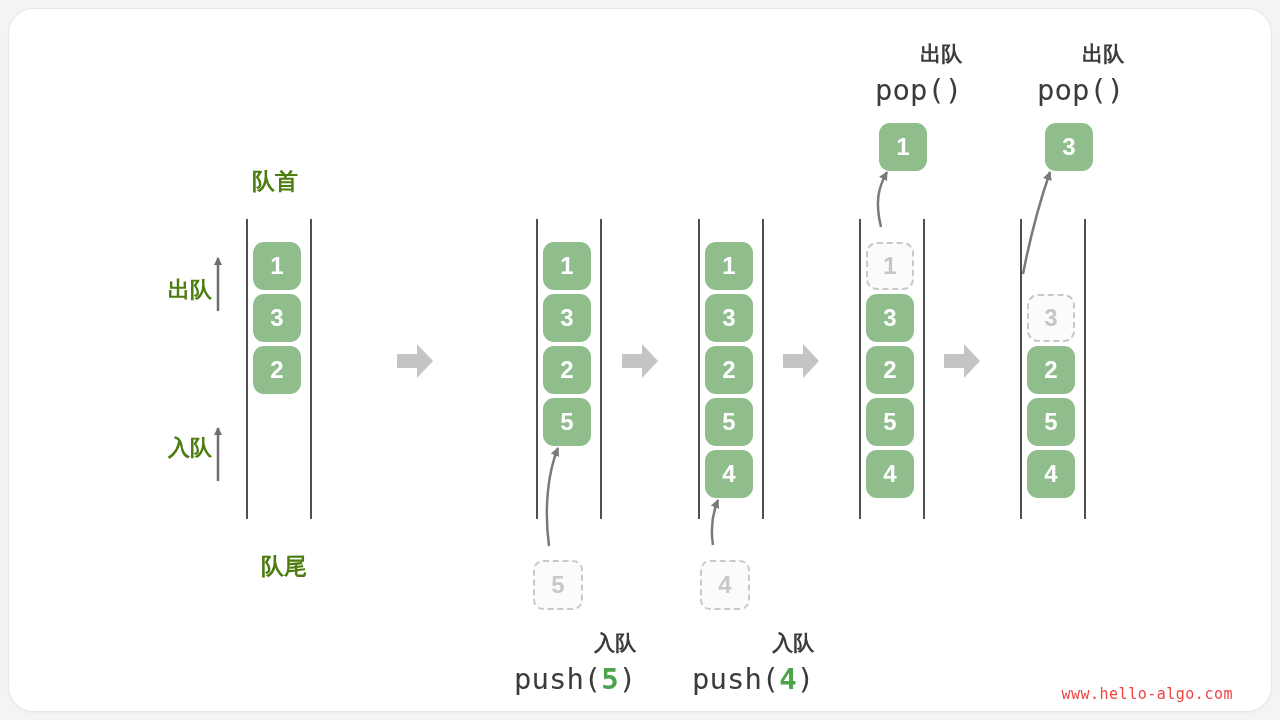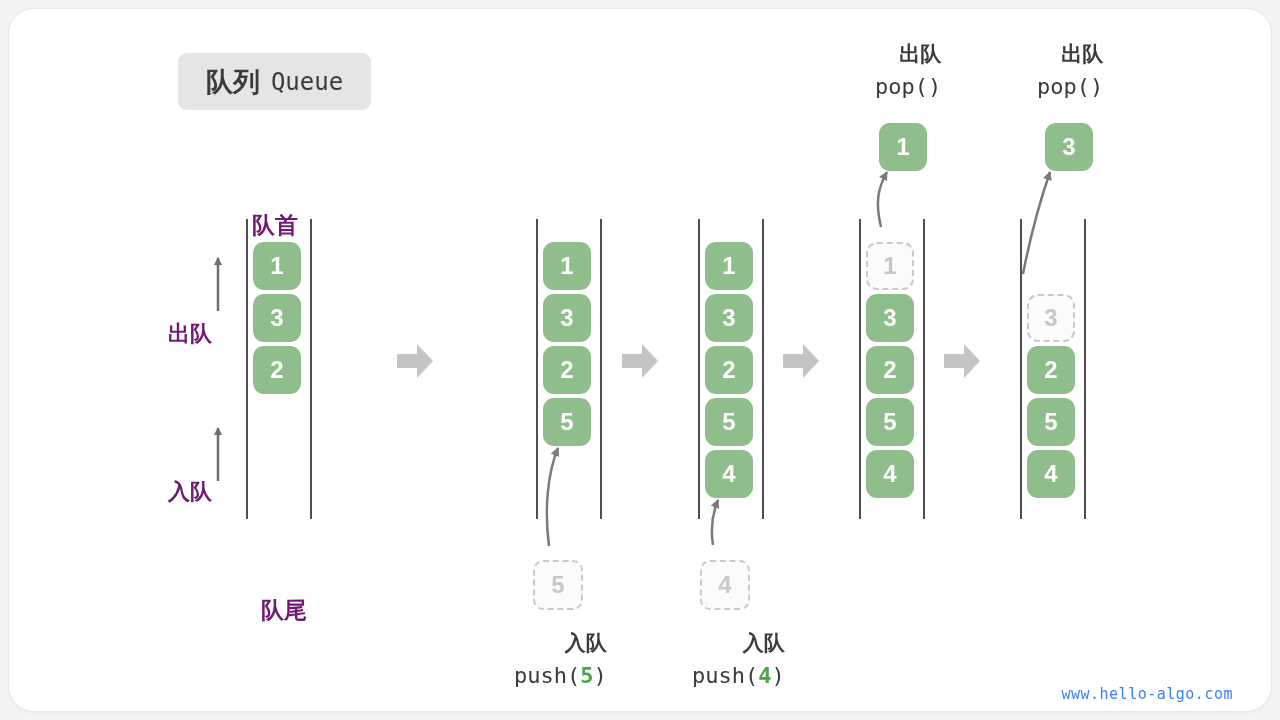--- a/index.html
+++ b/index.html
@@ -17,21 +17,21 @@
   }
   .abs{position:absolute;text-align:right;}
   .title-box{
     left:169px;top:44px;width:193px;height:57px;
     background:#e5e5e5;border-radius:9px;
     display:flex;align-items:center;justify-content:center;gap:11px;
     color:#3b3b3b;
   }
   .title-zh{font-size:27px;font-weight:bold;}
   .title-en{font-size:24px;font-family:"DejaVu Sans Mono","Liberation Mono",monospace;}
-  .cjk-label{color:#701a75;font-weight:bold;font-size:23px;white-space:nowrap;margin-top:44px;}
+  .cjk-label{color:#4d7c0f;font-weight:bold;font-size:23px;white-space:nowrap;}
   .walls{
     top:210px;width:62px;height:300px;
     border-left:2px solid #4f4f4f;border-right:2px solid #4f4f4f;
   }
   .cell{
     width:48px;height:48px;border-radius:11px;
     display:flex;align-items:center;justify-content:center;
     font-size:24px;font-weight:600;
   }
   .filled{background:#8fbe8c;color:#ffffff;}
@@ -43,39 +43,35 @@
     width:50px;height:50px;border-radius:10px;
     background:#fbfbfb;color:#c9c9c9;
     border:2px dashed #c9c9c9;box-sizing:border-box;
     display:flex;align-items:center;justify-content:center;
     font-size:24px;font-weight:600;
   }
   .op{white-space:nowrap;}
   .op .zh{font-size:21px;font-weight:bold;color:#3b3b3b;line-height:1;}
   .op .code{
     font-family:"DejaVu Sans Mono","Liberation Mono",monospace;
-    font-size:22px;color:#3b3b3b;line-height:1;margin-top:12px;
+    font-size:29px;color:#3b3b3b;line-height:1;margin-top:12px;
   }
   .op .arg{color:#4ba34b;font-weight:bold;}
   .watermark{
     right:38px;top:676px;
     font-family:"DejaVu Sans Mono","Liberation Mono",monospace;
-    font-size:15px;color:#3b82f6;letter-spacing:0.5px;
+    font-size:15px;color:#ef4444;letter-spacing:0.5px;
   }
   svg.overlay{position:absolute;left:0;top:0;pointer-events:none;}
 </style>
 </head>
 <body>
 
 <div class="card">
 
-  <div class="abs title-box">
-    <span class="title-zh">队列</span>
-    <span class="title-en">Queue</span>
-  </div>
 
   <div class="abs cjk-label" style="left:243px;top:157px;">队首</div>
   <div class="abs cjk-label" style="left:252px;top:542px;">队尾</div>
 
   <div class="abs cjk-label" style="left:159px;top:266px;font-size:22px;">出队</div>
   <div class="abs cjk-label" style="left:159px;top:424px;font-size:22px;">入队</div>
 
   <div class="abs walls" style="left:237px;"></div>
   <div class="abs walls" style="left:527px;"></div>
   <div class="abs walls" style="left:689px;"></div>

